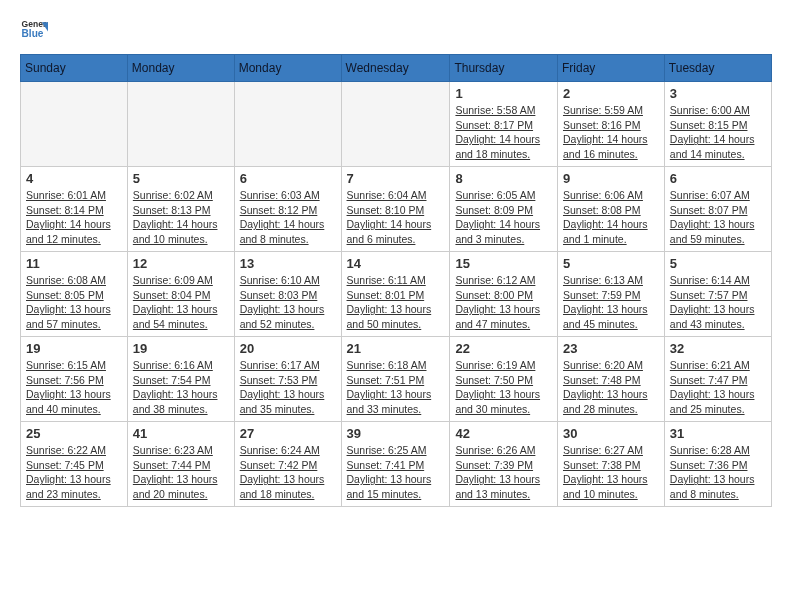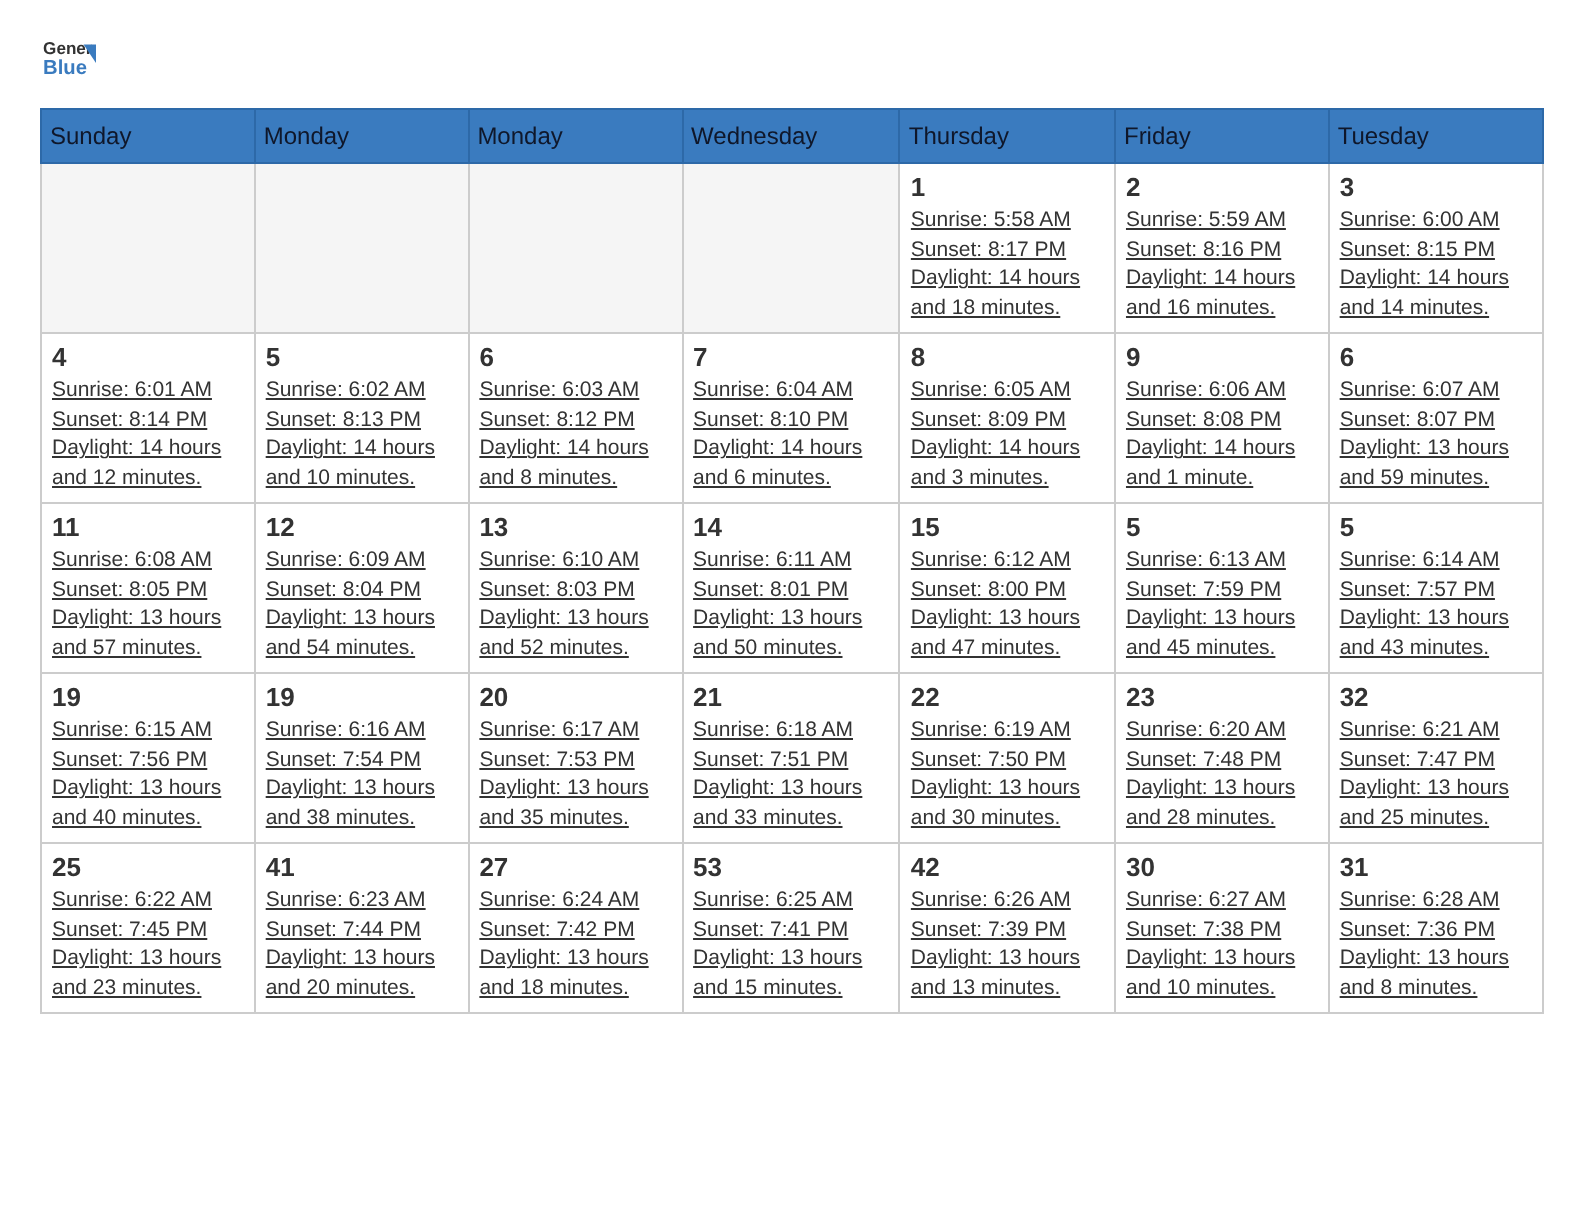--- a/index.html
+++ b/index.html
@@ -244,21 +244,21 @@
         </td>
         <td>
           <span class="day-num">41</span>
           <div class="day-info">Sunrise: 6:23 AM<br>Sunset: 7:44 PM<br>Daylight: 13 hours and 20 minutes.</div>
         </td>
         <td>
           <span class="day-num">27</span>
           <div class="day-info">Sunrise: 6:24 AM<br>Sunset: 7:42 PM<br>Daylight: 13 hours and 18 minutes.</div>
         </td>
         <td>
-          <span class="day-num">53</span>
+          <span class="day-num">39</span>
           <div class="day-info">Sunrise: 6:25 AM<br>Sunset: 7:41 PM<br>Daylight: 13 hours and 15 minutes.</div>
         </td>
         <td>
           <span class="day-num">42</span>
           <div class="day-info">Sunrise: 6:26 AM<br>Sunset: 7:39 PM<br>Daylight: 13 hours and 13 minutes.</div>
         </td>
         <td>
           <span class="day-num">30</span>
           <div class="day-info">Sunrise: 6:27 AM<br>Sunset: 7:38 PM<br>Daylight: 13 hours and 10 minutes.</div>
         </td>

